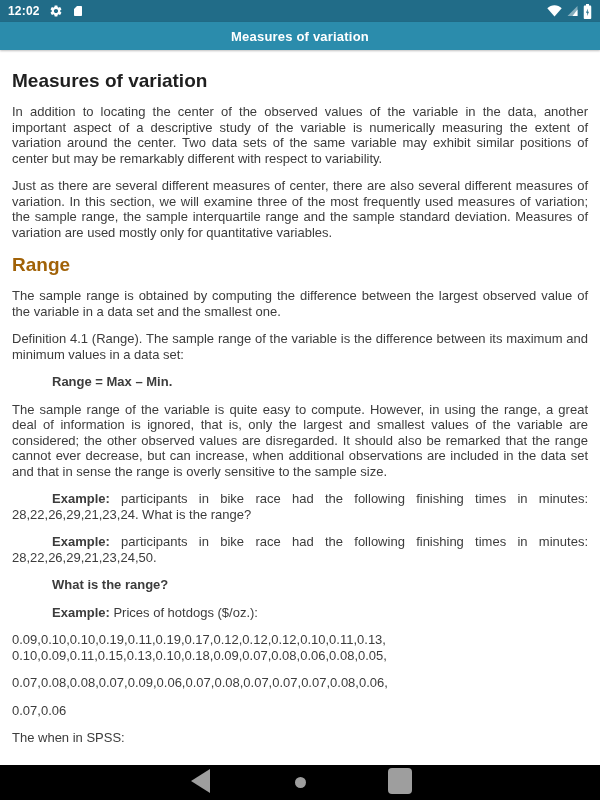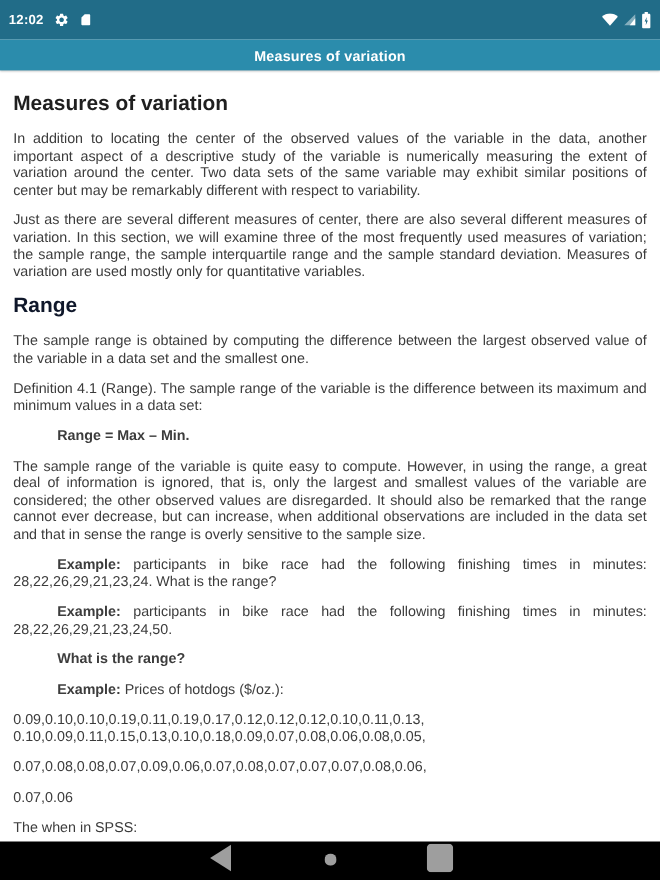--- a/index.html
+++ b/index.html
@@ -5,21 +5,21 @@
   * { box-sizing: border-box; margin: 0; padding: 0; }
   html, body { width: 600px; height: 800px; overflow: hidden; }
   body {
     font-family: "Liberation Sans", "DejaVu Sans", sans-serif;
     background: #ffffff;
     position: relative;
   }
 
   
   .status-bar {
-    height: 36px;
+    height: 22px;
     background: #216c88;
     color: #ffffff;
     display: flex;
     align-items: center;
     padding: 0 8px;
   }
   .status-left { display: flex; align-items: center; gap: 9px; }
   .status-time { font-size: 12px; font-weight: bold; letter-spacing: .2px; }
   .status-right { margin-left: auto; display: flex; align-items: center; gap: 4px; }
   .sicon { display: inline-flex; align-items: center; }
@@ -46,21 +46,21 @@
   .content {
     height: 715px;
     overflow: hidden;
     padding: 8px 12px 0 12px;
     color: #3c3c3c;
     font-size: 13px;
     line-height: 15.5px;
     text-align: justify;
   }
   .content h1 { font-size: 19px; line-height: 22px; color: #1f1f1f; margin: 12px 0 0 0; text-align: left; }
-  .content h2 { font-size: 19px; line-height: 22px; color: #0f172a; margin: 14px 0 0 0; text-align: left; }
+  .content h2 { font-size: 19px; line-height: 22px; color: #a16207; margin: 14px 0 0 0; text-align: left; }
   .content p  { margin: 12px 0; }
   .bold { font-weight: bold; padding-left: 40px; }
 
   
   .nav-bar {
     position: absolute;
     left: 0; bottom: 0;
     width: 600px; height: 35px;
     background: #000000;
     z-index: 3;

